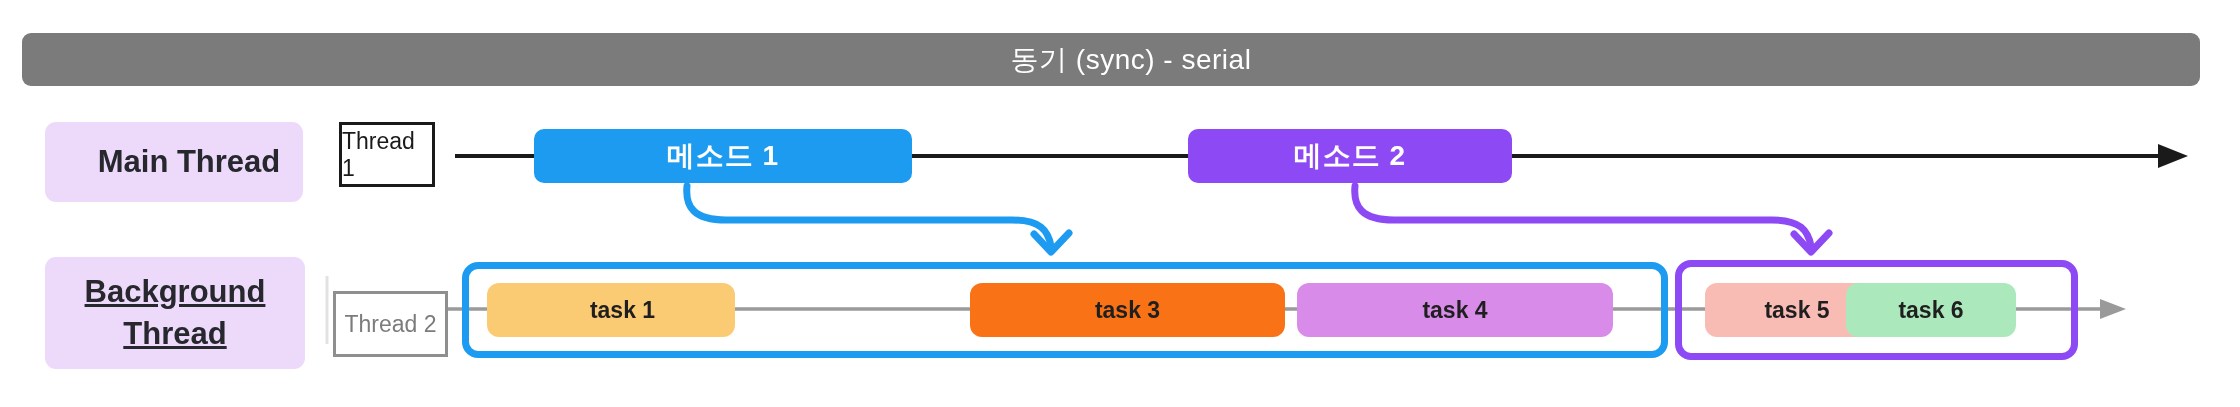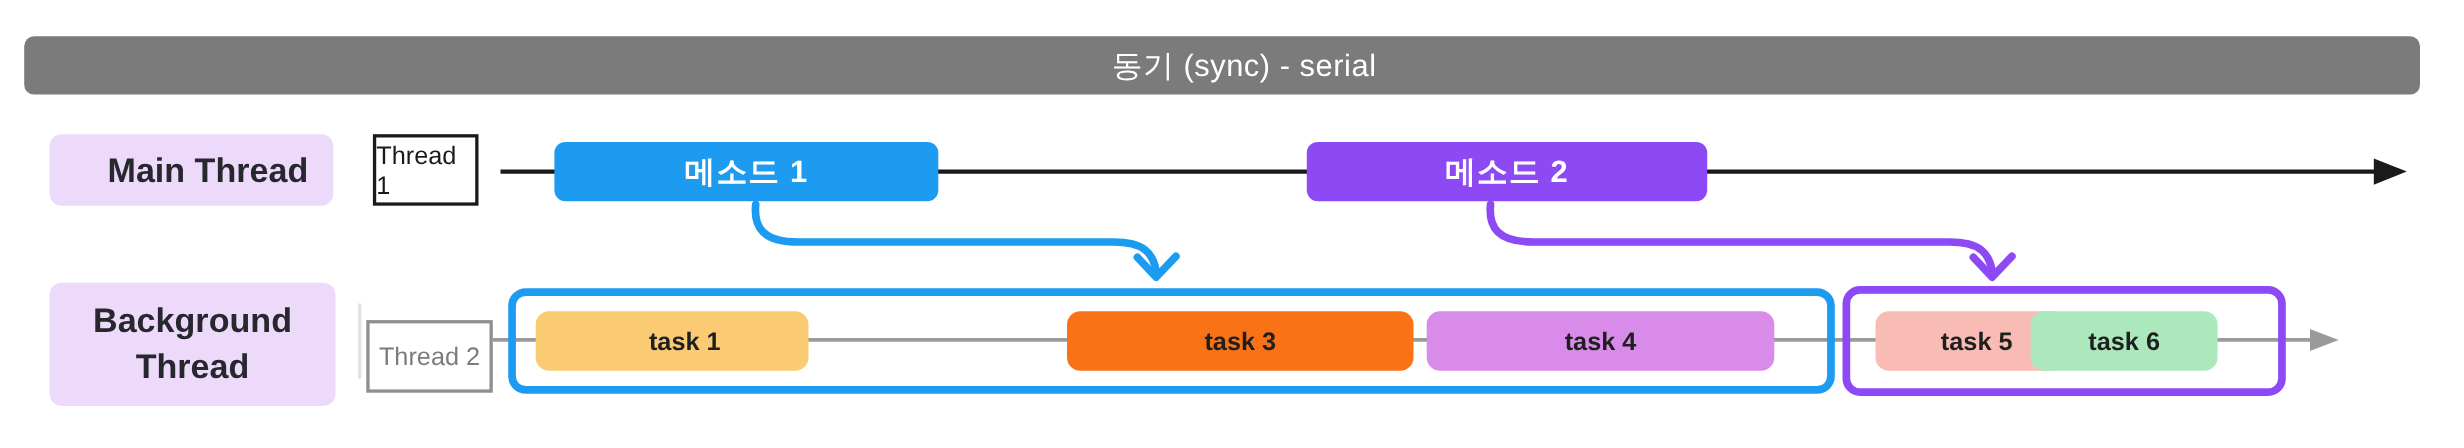--- a/index.html
+++ b/index.html
@@ -33,22 +33,22 @@
   .pill-label {
     border-radius: 11px;
     display: flex; flex-direction: column;
     align-items: center; justify-content: center;
     color: #27272e;
     font-weight: 700;
     font-size: 31px;
     line-height: 1.35;
     text-align: center;
   }
-  .main-label { left: 45px; top: 122px; width: 258px; height: 65px; padding-left: 30px; }
-  .bg-label   { left: 45px; top: 257px; width: 260px; height: 112px; }
+  .main-label { left: 45px; top: 122px; width: 258px; height: 80px; padding-left: 30px; }
+  .bg-label   { left: 45px; top: 257px; width: 260px; height: 112px; text-decoration: underline; }
 
   .thread-box {
     background: #ffffff;
     border: 3px solid #1a1a1a;
     display: flex; align-items: center; justify-content: center;
     font-size: 23px;
     font-weight: 500;
     color: #1a1a1a;
   }
   .thread-box-1 { left: 339px; top: 122px; width: 96px; height: 65px; }
@@ -56,22 +56,22 @@
 
   .method-box {
     top: 129px; height: 54px;
     border-radius: 10px;
     display: flex; align-items: center; justify-content: center;
     color: #ffffff;
     font-weight: 700;
     font-size: 28px;
     letter-spacing: 1px;
   }
-  .method-1 { left: 504px; width: 349px; }
-  .method-2 { left: 1188px; width: 364px; }
+  .method-1 { left: 534px; width: 378px; }
+  .method-2 { left: 1188px; width: 324px; }
 
   .group-outline {
     top: 262px; height: 96px;
     border: 7px solid #000;
     border-radius: 16px;
     background: transparent;
   }
   .group-1 { left: 462px;  width: 1206px; }
   .group-2 { left: 1675px; width: 403px; top: 260px; height: 100px; }
 

